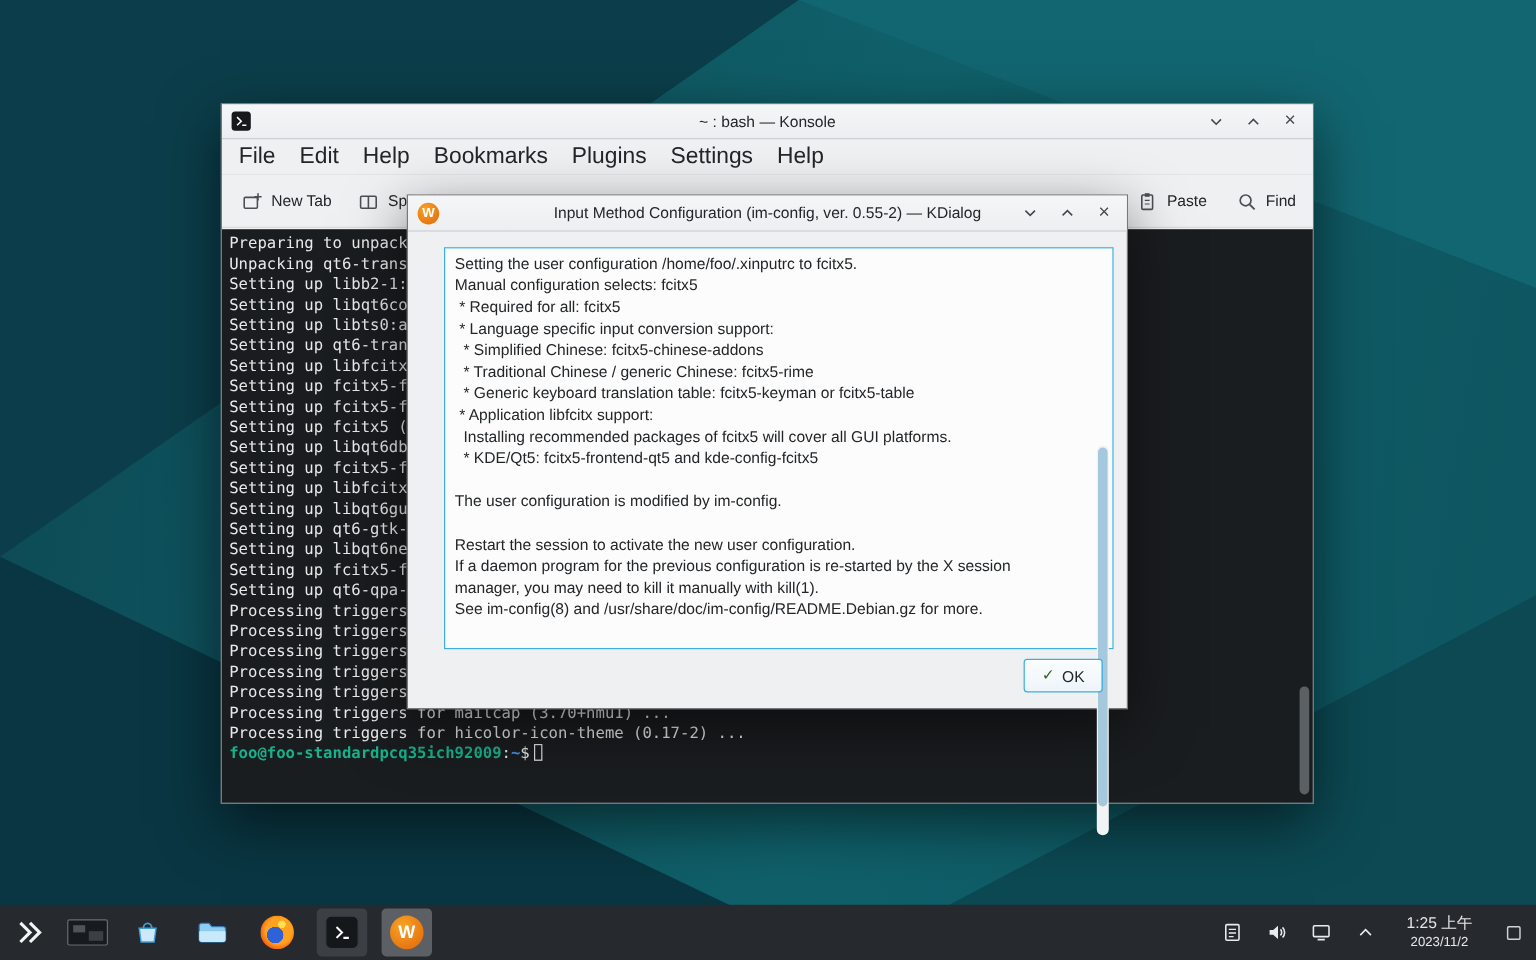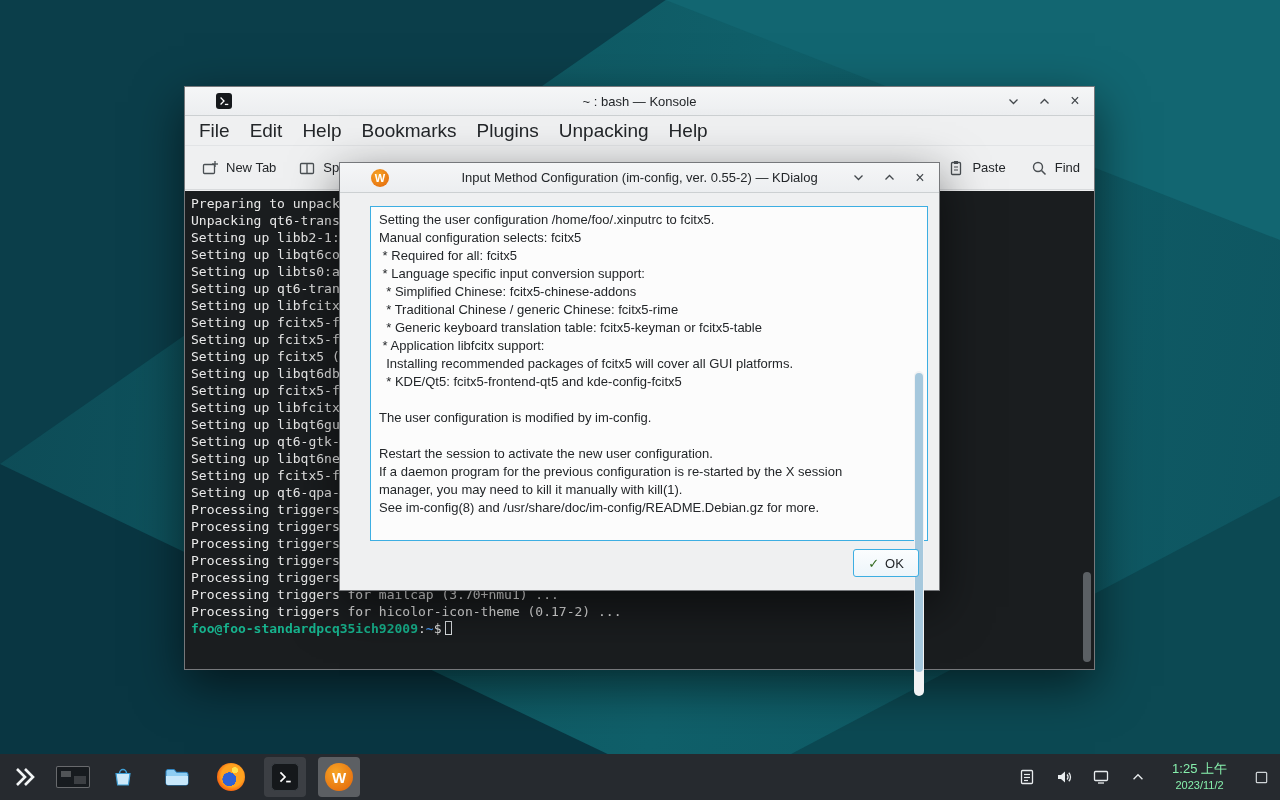--- a/index.html
+++ b/index.html
@@ -11,21 +11,21 @@
   .wp div { position:absolute; inset:0; }
   .wp .t1 { clip-path:polygon(0 0,52% 0,0 58%); background:#0b3e4a; }
   .wp .t2 { clip-path:polygon(0 58%,0 100%,55% 100%); background:#093642; }
   .wp .t3 { clip-path:polygon(52% 0,100% 0,100% 30%); background:#126671; }
   .wp .t4 { clip-path:polygon(55% 100%,100% 100%,100% 62%); background:#0c4953; }
 
   
   .win { position:absolute; background:#eff0f1; border:1px solid rgba(18,22,25,.55);
          box-shadow:0 16px 46px rgba(0,0,0,.55); }
   .titlebar { height:29px; background:linear-gradient(#f5f6f7,#eceef0); border-bottom:1px solid #ccd0d2;
-              display:flex; align-items:center; position:relative;padding-left:23px; }
+              display:flex; align-items:center; position:relative; }
   .titlebar .title { position:absolute; left:50%; transform:translateX(-50%); font-size:13px;
                      color:#232629; white-space:nowrap; }
   .app-icon { margin-left:8px; display:flex; align-items:center; justify-content:center; }
   .controls { margin-left:auto; display:flex; align-items:center; gap:13px; padding-right:10px; }
   .wbtn { background:none; border:none; width:18px; height:18px; display:flex; align-items:center;
           justify-content:center; color:#43484c; font-size:16px; line-height:1; }
 
   
   .konsole { left:184px; top:86px; width:911px; height:584px; z-index:10; }
   .konsole-chip { width:16px; height:16px; background:#16191c; border-radius:3px;
@@ -94,21 +94,21 @@
           radial-gradient(circle at 44% 58%, #2f62d6 0 30%, rgba(0,0,0,0) 31%),
           radial-gradient(circle at 55% 45%, #ffa21f 0 50%, #f2570f 76%, #cd2f0a 100%); }
   .konsole-tile { width:28px; height:28px; background:#15181b; border:1px solid #3a3f44;
                   border-radius:5px; display:flex; align-items:center; justify-content:center; }
   .w-task { width:28px; height:28px; border-radius:50%;
             background:radial-gradient(circle at 38% 32%, #f7a425, #e2640a);
             color:#fff; font-weight:bold; font-size:15px; display:flex; align-items:center;
             justify-content:center; }
   .tray { margin-left:auto; display:flex; align-items:center; gap:15px; }
   .tray .p-item { width:22px; height:22px; }
-  .clock { display:flex; flex-direction:column; align-items:center; color:#86efac;
+  .clock { display:flex; flex-direction:column; align-items:center; color:#e5e5e5;
            line-height:1.3; margin:0 8px; }
   .clock .time { font-size:13px; }
   .clock .date { font-size:11px; }
   .show-desktop { width:20px; height:38px; margin-right:2px; }
 </style>
 </head>
 <body>
 
 <div class="wp">
   <div class="t1"></div>
@@ -142,21 +142,21 @@
       <button class="wbtn">×</button>
     </span>
   </header>
 
   <nav class="menubar">
     <span class="menu-item">File</span>
     <span class="menu-item">Edit</span>
     <span class="menu-item">Help</span>
     <span class="menu-item">Bookmarks</span>
     <span class="menu-item">Plugins</span>
-    <span class="menu-item">Unpacking</span>
+    <span class="menu-item">Settings</span>
     <span class="menu-item">Help</span>
   </nav>
 
   <div class="toolbar">
     <div class="tb-left">
       <button class="tb-btn">
         <span class="tb-ic">
             <svg width="18" height="18" viewBox="0 0 18 18">
               <rect x="2.5" y="5.5" width="11" height="9" rx="1" fill="none" stroke="#4a4f53" stroke-width="1.3"></rect>
               <line x1="14" y1="2" x2="14" y2="8" stroke="#4a4f53" stroke-width="1.3"></line>

